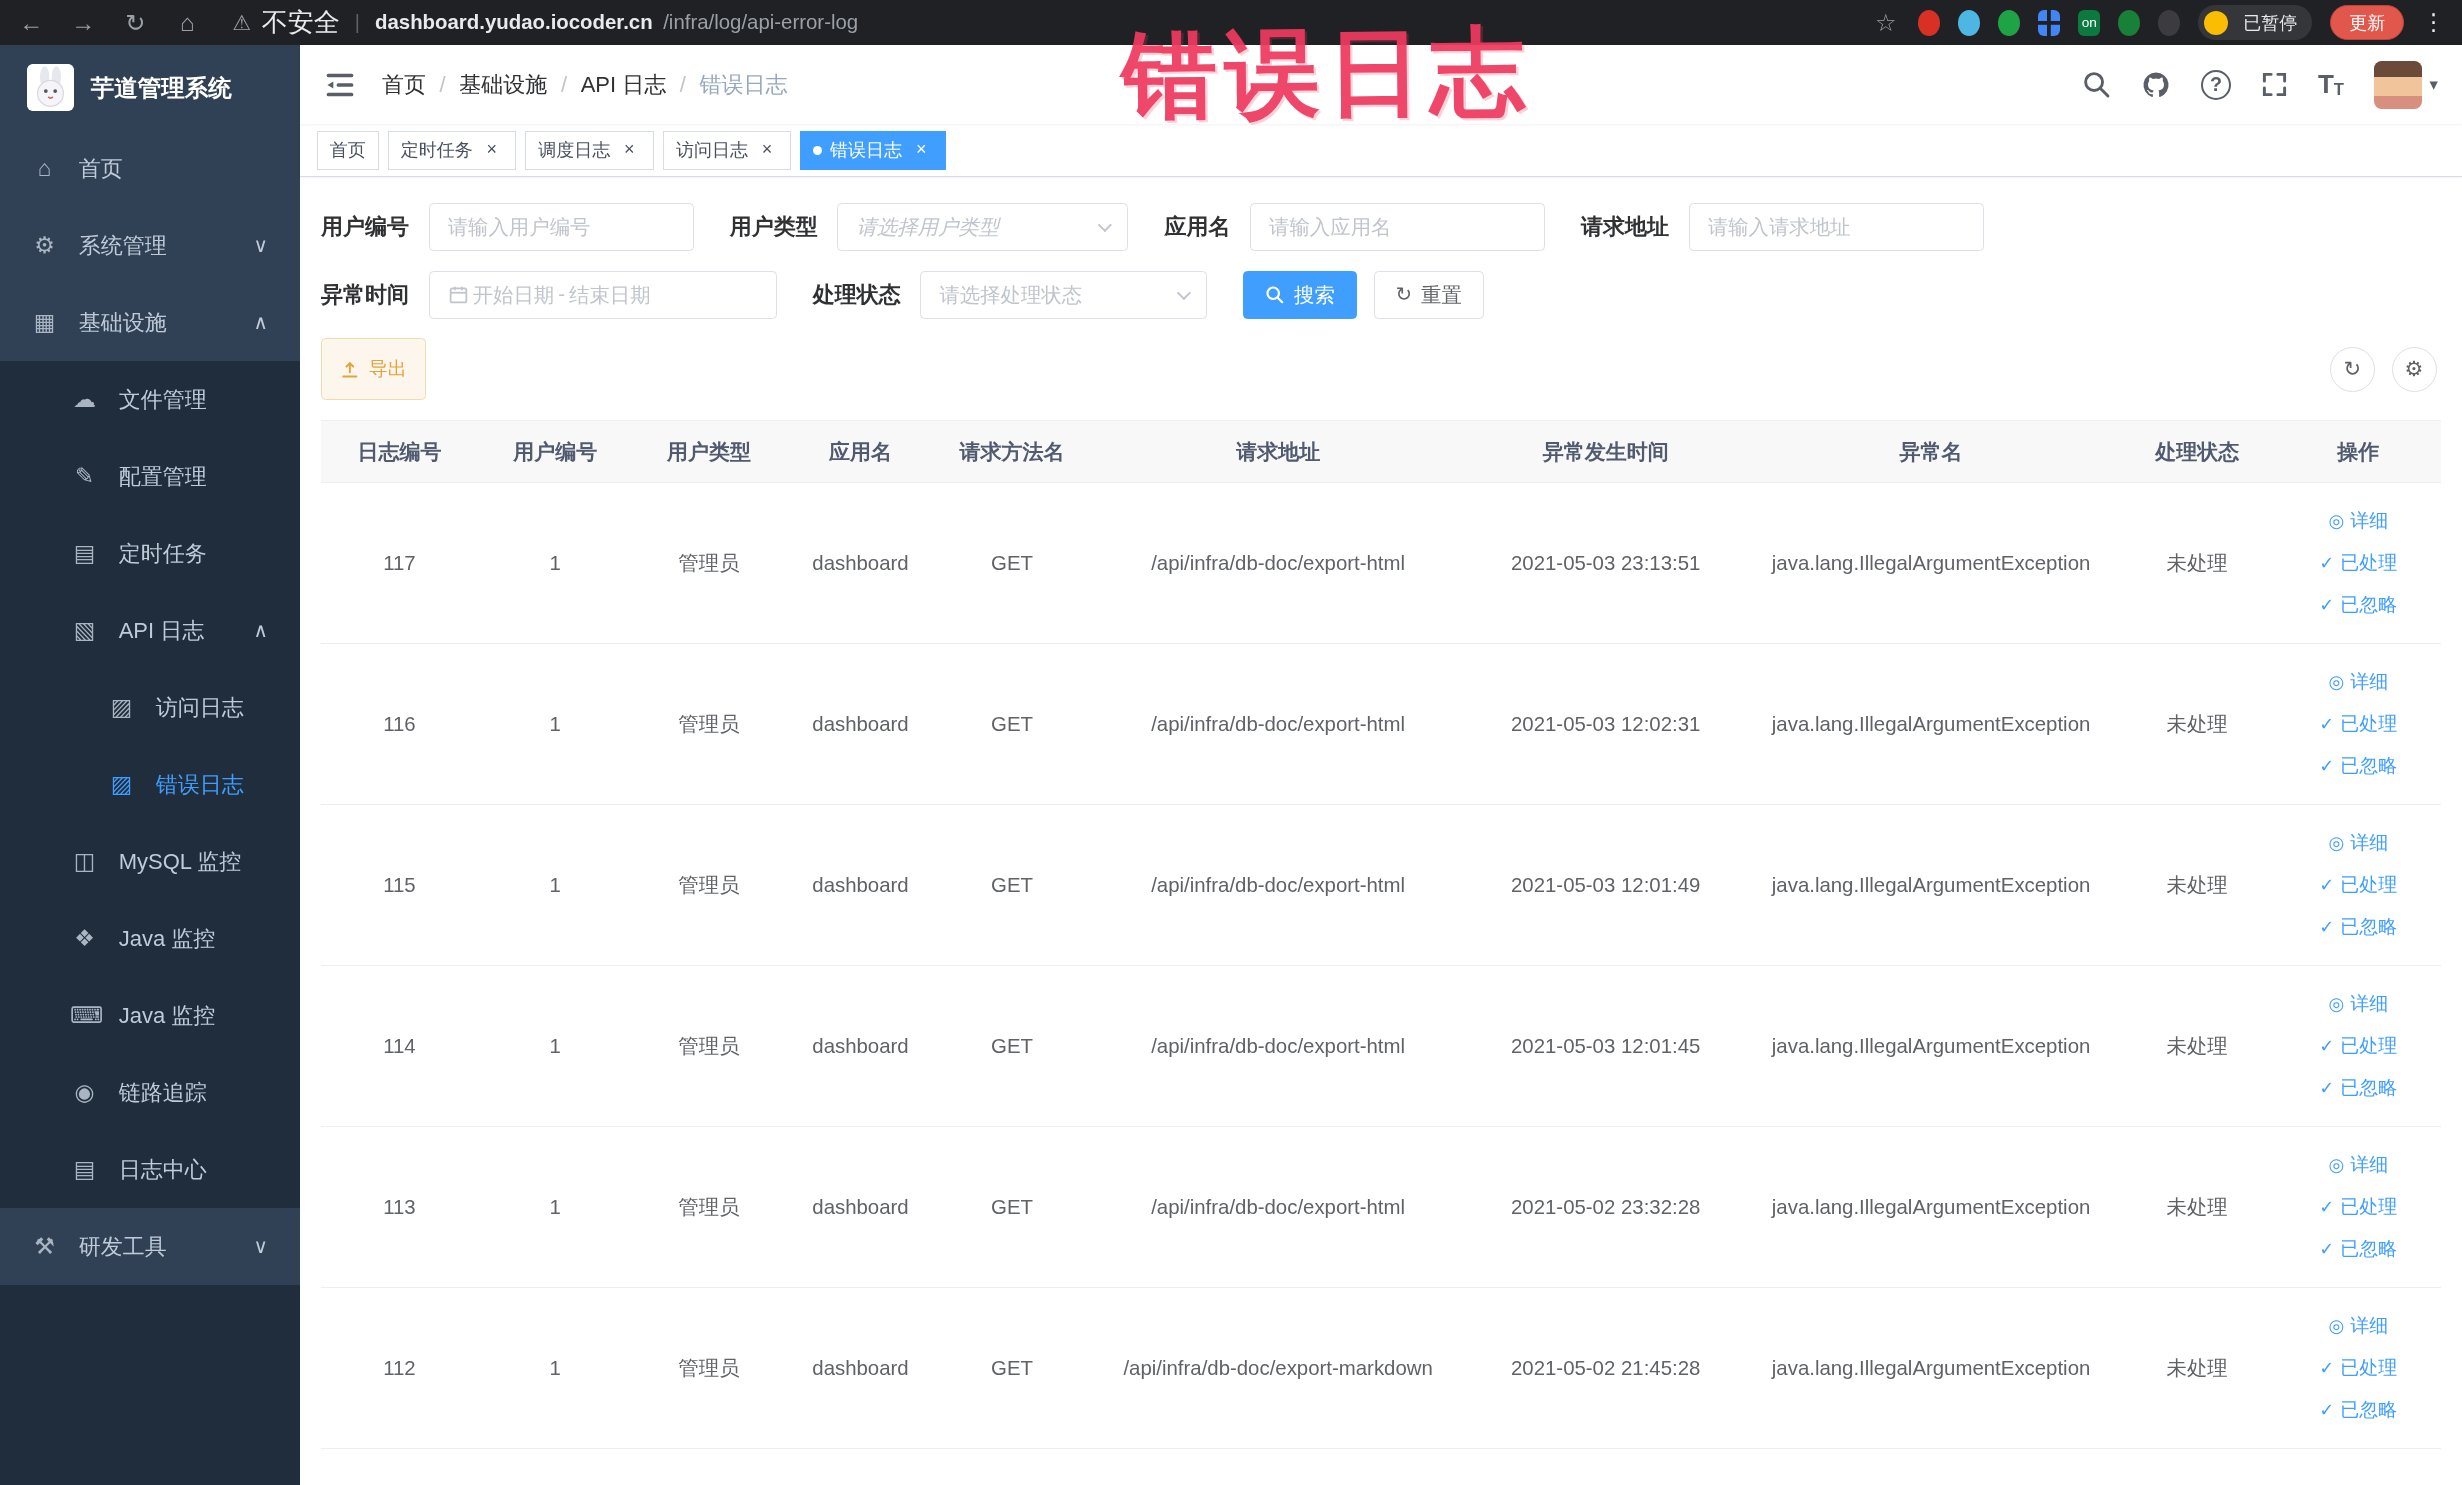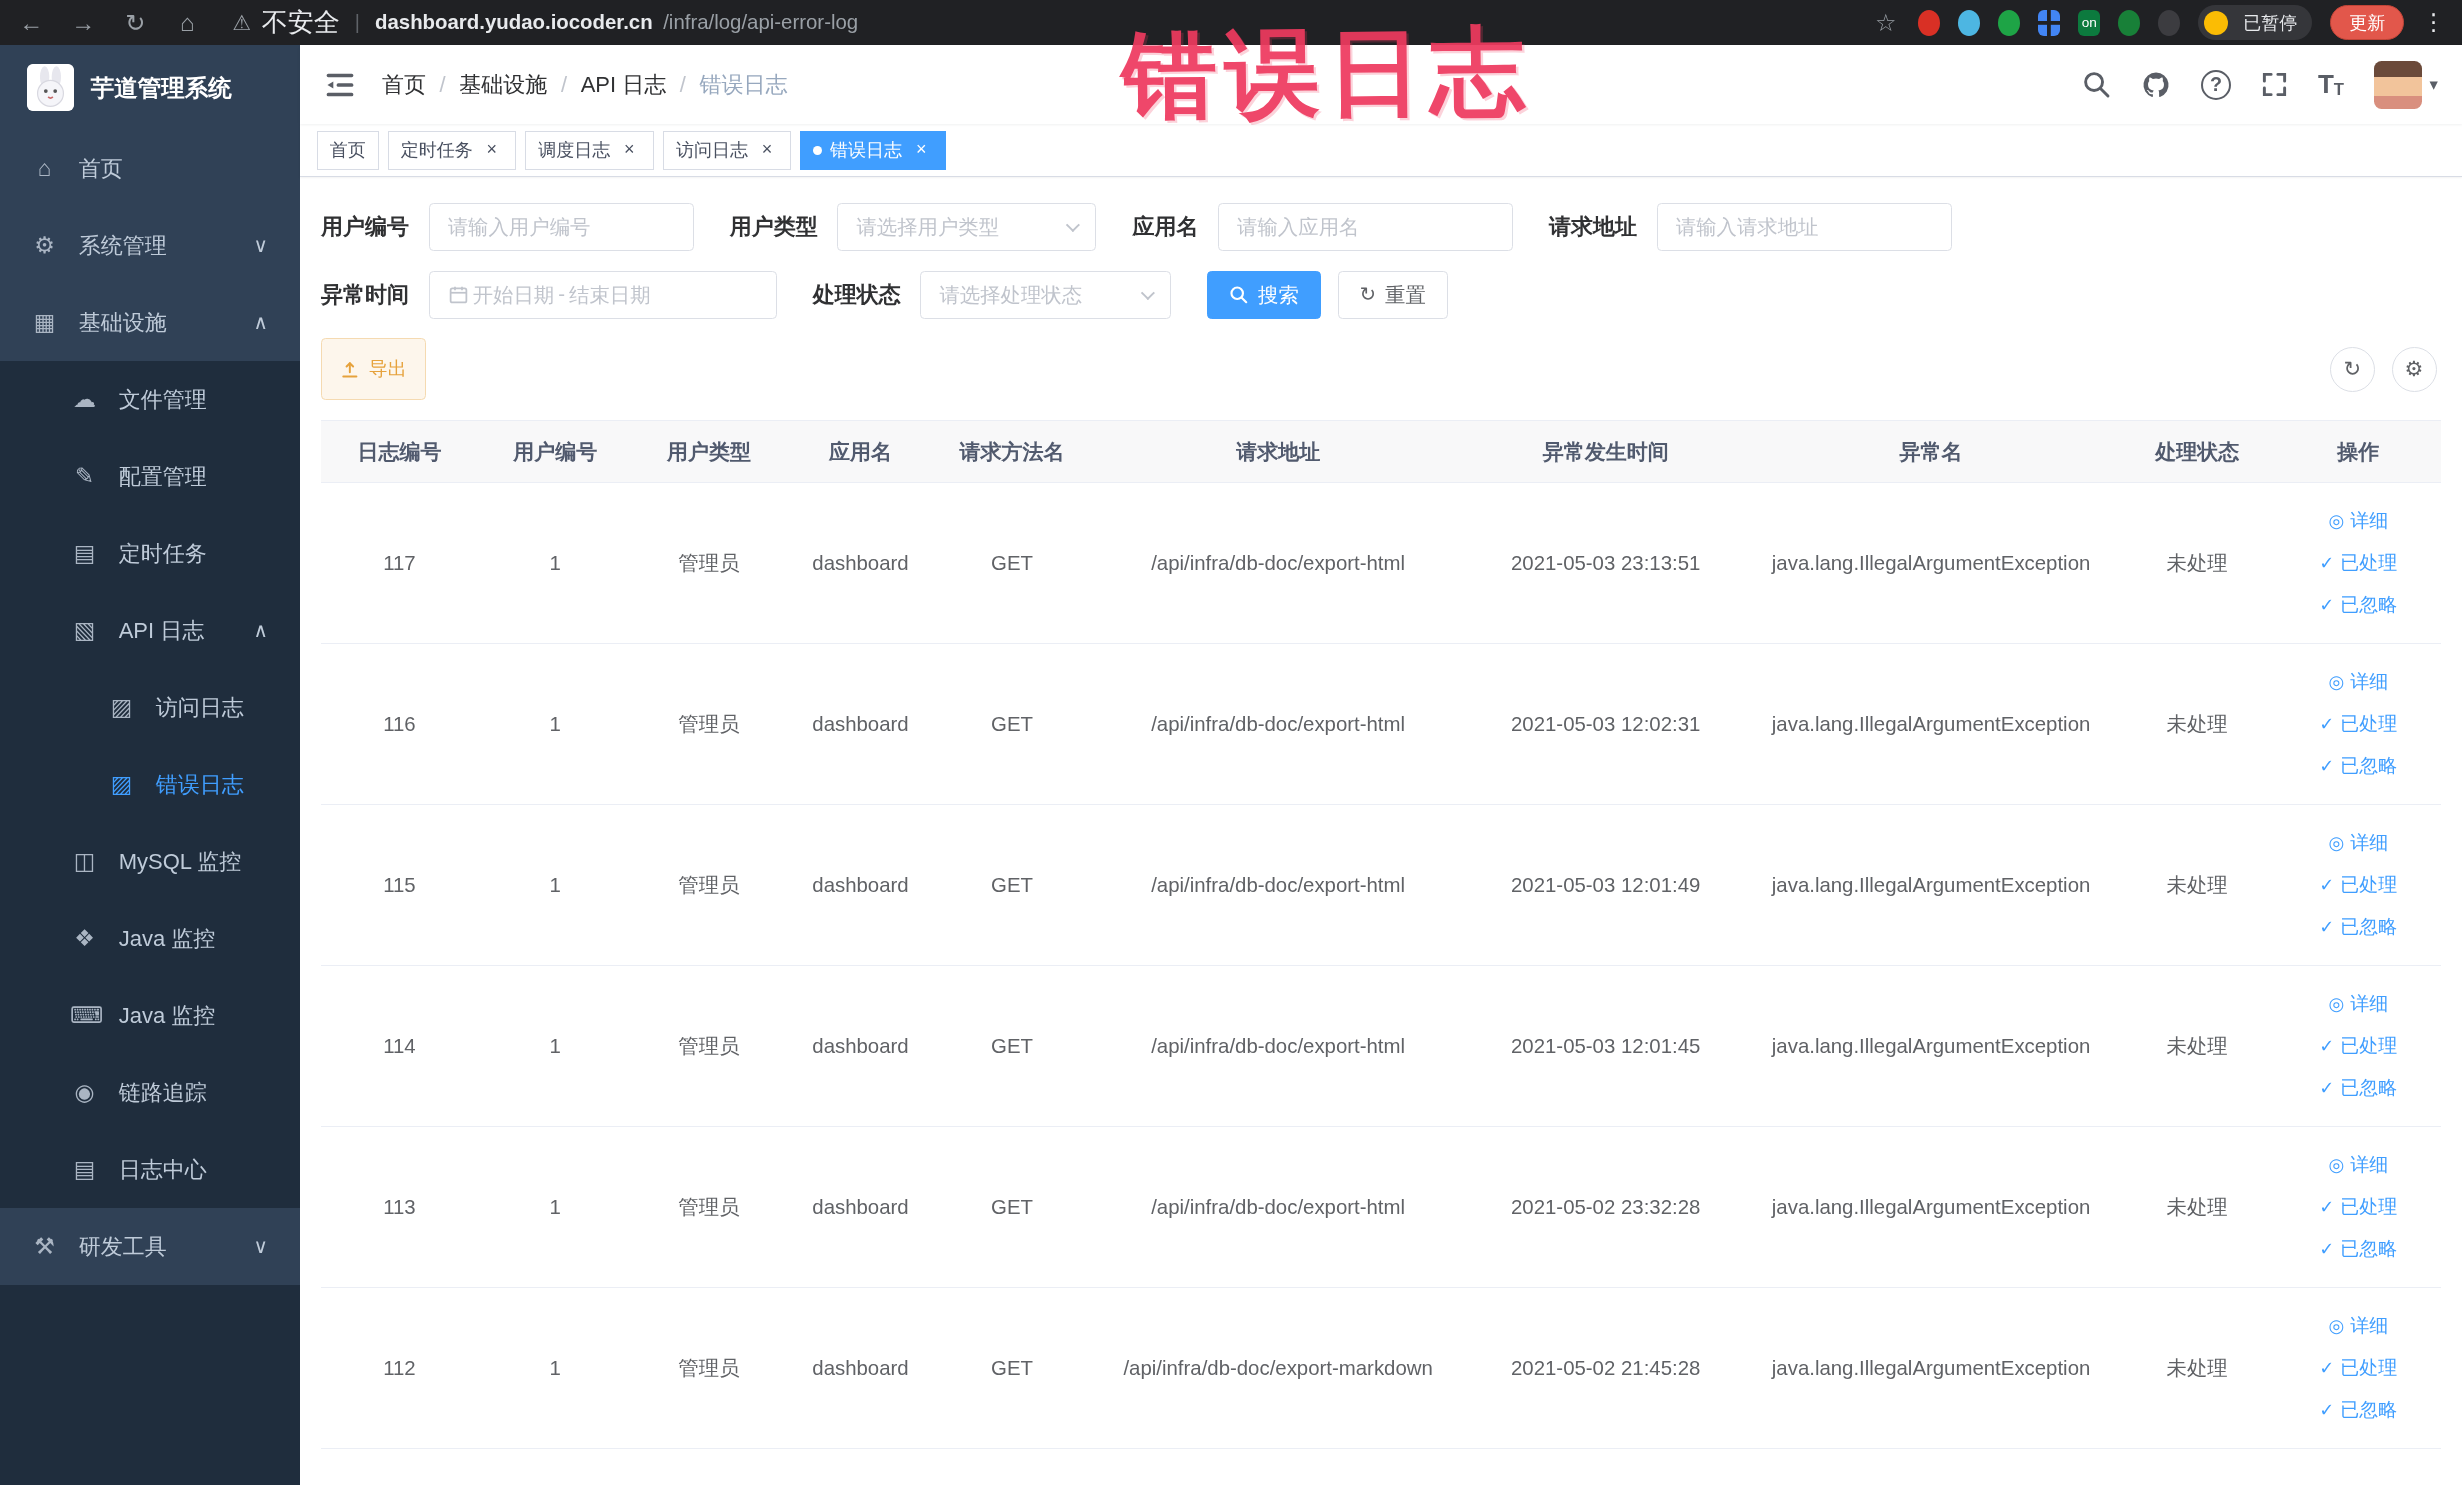--- a/index.html
+++ b/index.html
@@ -85,21 +85,21 @@
   .tag-x { font-size:18px; width:23px; height:23px; line-height:21px; text-align:center; border-radius:50%; }
 
   
   .content { flex:1; padding:26px 21px 0 21px; position:relative; }
   .f-row { display:flex; align-items:center; margin-bottom:19.7px; }
   .f-item { display:flex; align-items:center; margin-right:36px; }
   .f-label { font-weight:bold; color:#303133; font-size:22px; margin-right:19.7px; white-space:nowrap; }
   .inp { height:48px; border:0.8px solid #dcdfe6; border-radius:4.5px; background:#fff; font-size:20.4px;
     color:#606266; padding:0 18px; font-family:inherit; }
   .inp::placeholder { color:#c0c4cc; }
-  .w350{width:265px;} .w385{width:259px;} .w390{width:295px;} .w460{width:348px;} .w360{width:251px;gap:32px;}
+  .w350{width:265px;} .w385{width:291px;font-style:italic;} .w390{width:295px;} .w460{width:348px;} .w360{width:287px;gap:32px;}
   .sel { display:flex; align-items:center; justify-content:space-between; cursor:pointer; }
   .ph { color:#c0c4cc; }
   .sel-caret { width:9.8px; height:9.8px; border-right:2.3px solid #c0c4cc; border-bottom:2.3px solid #c0c4cc;
     transform:rotate(45deg); margin-top:-4.5px; flex-shrink:0; }
   .date { display:flex; align-items:center; gap:4px; cursor:text; }
   .range-sep { color:#c0c4cc; }
   .btn { height:48px; border-radius:4.5px; font-size:20.4px; display:inline-flex; align-items:center;
     gap:9px; padding:0 21px; cursor:pointer; font-family:inherit; border:0.8px solid transparent; }
   .btn.primary { background:var(--primary,#409eff); border-color:var(--primary,#409eff); color:#fff; margin-right:16.7px; }
   .btn.plain { background:#fff; border-color:#dcdfe6; color:#606266; }

